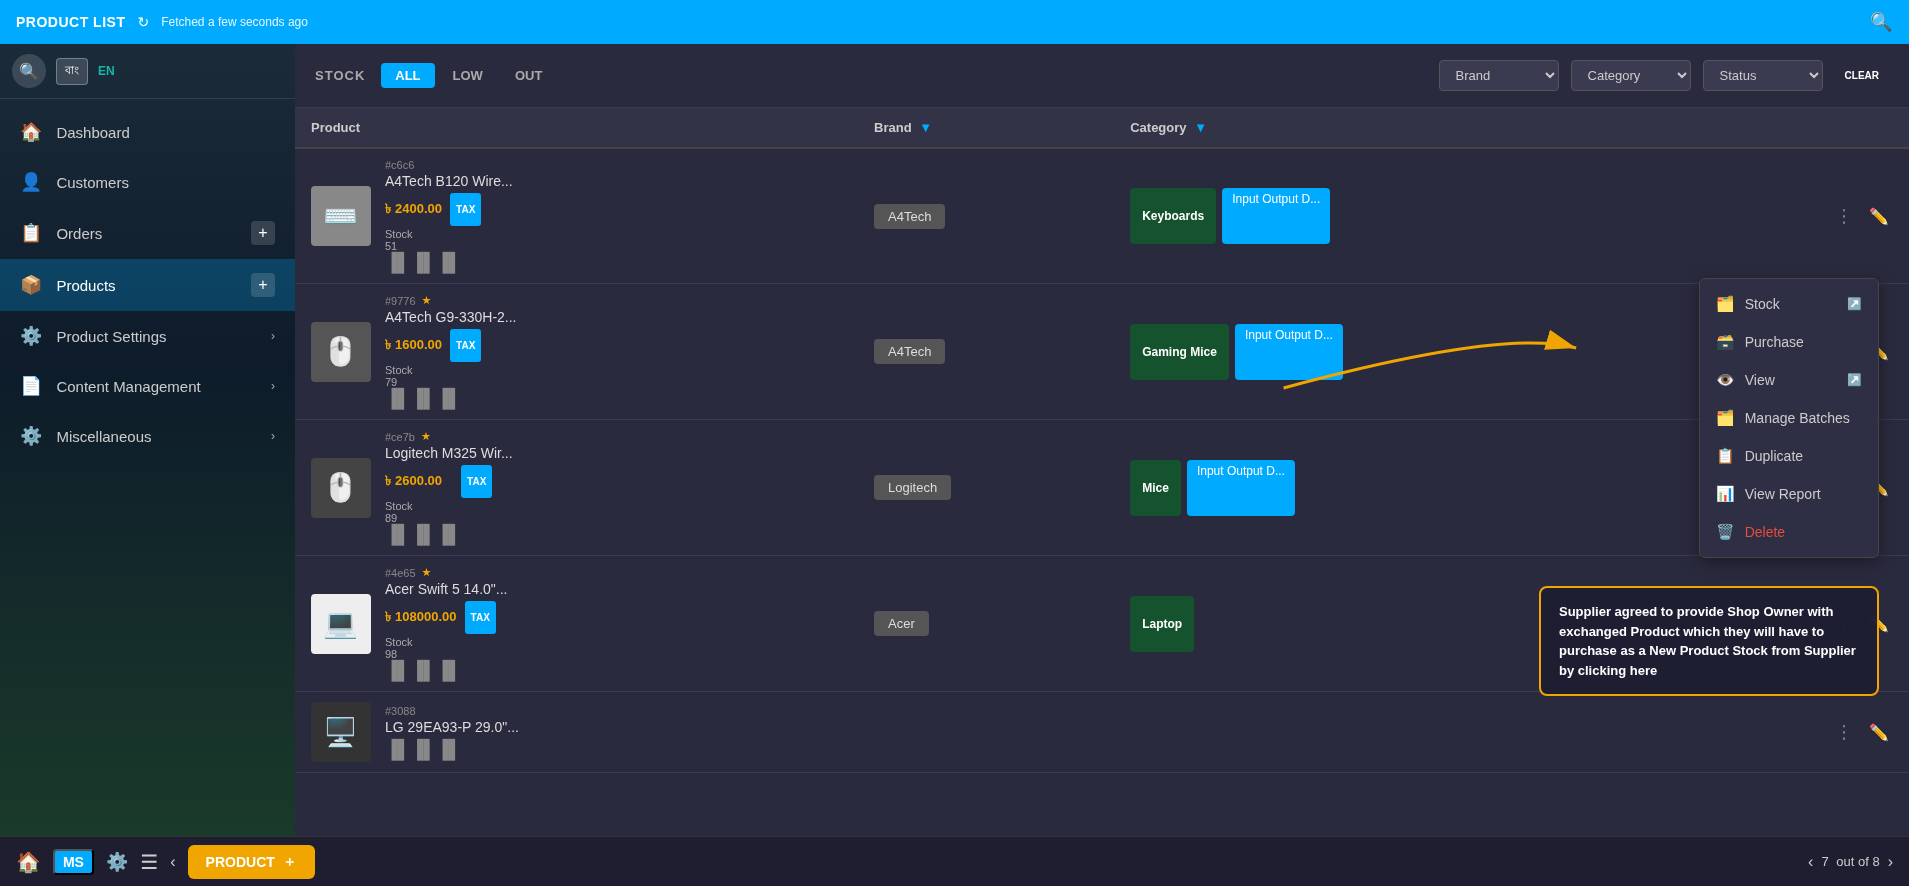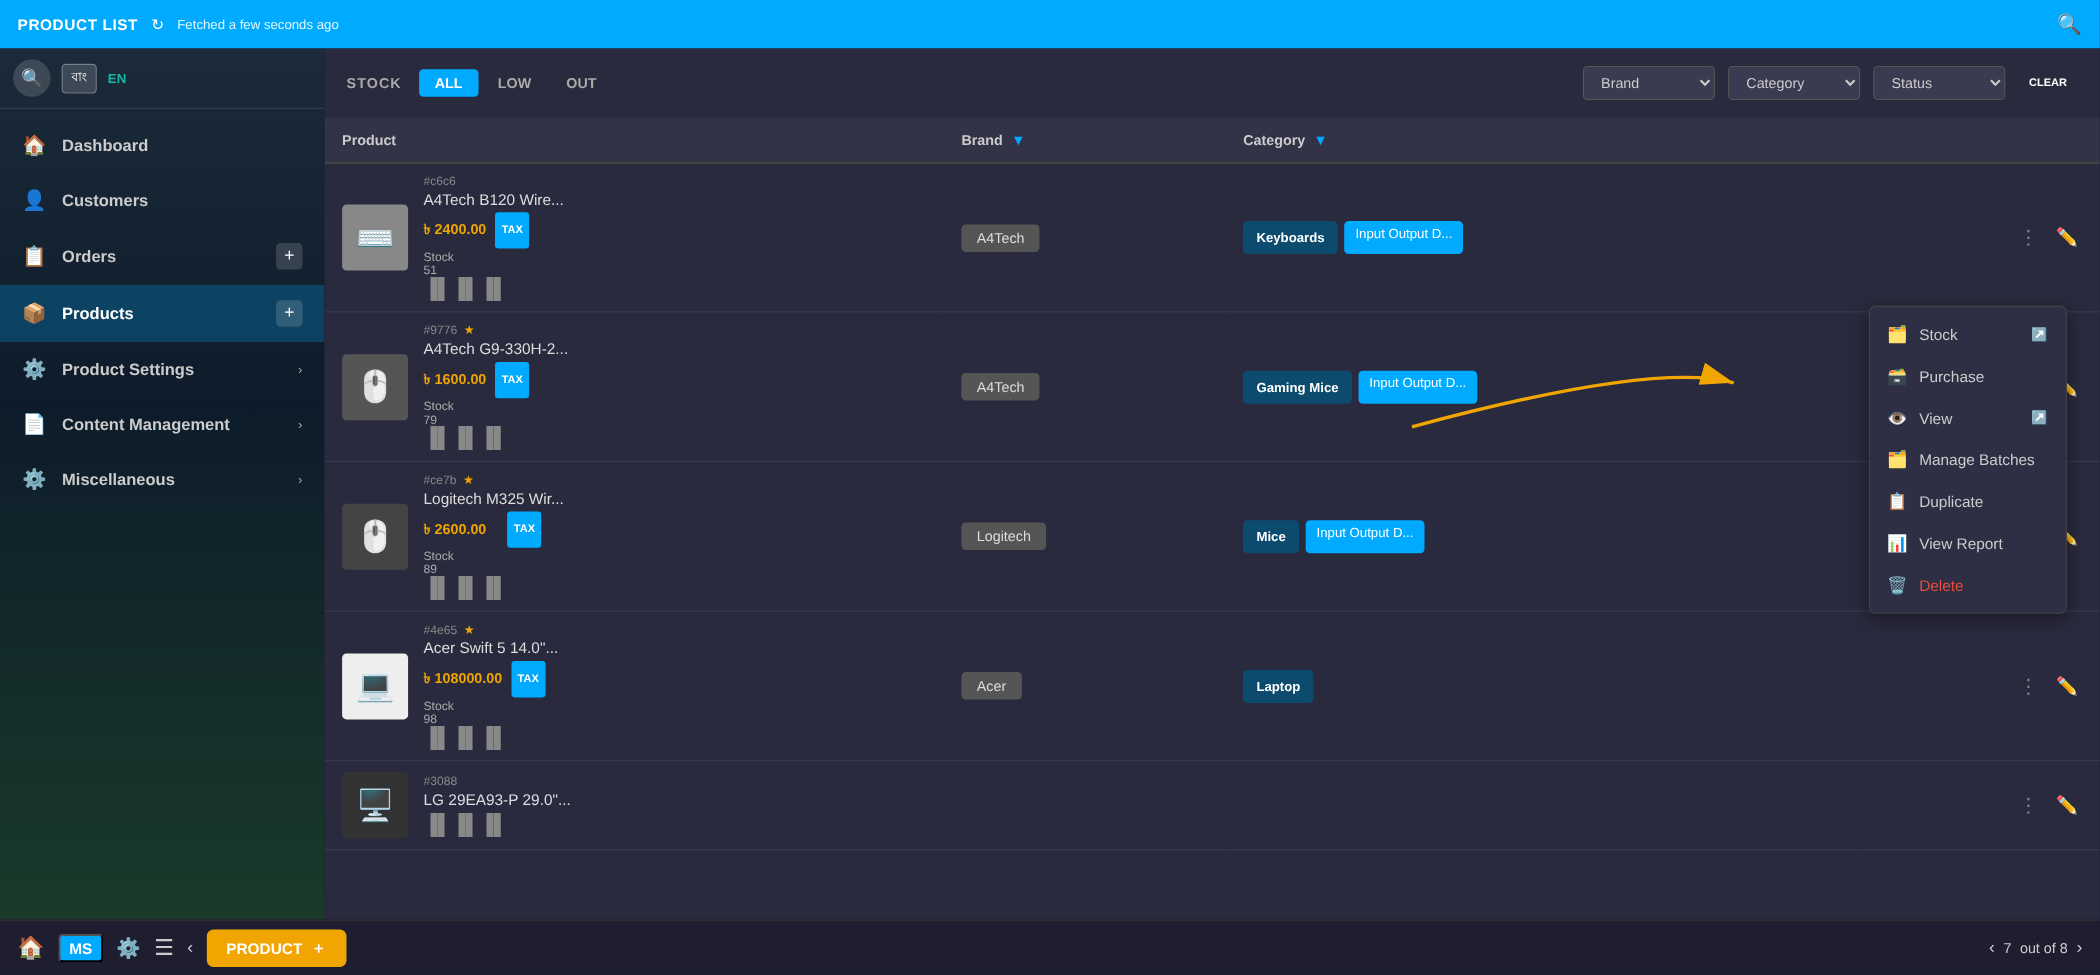--- a/index.html
+++ b/index.html
@@ -108,21 +108,21 @@
       align-items: center;
       padding: 14px 20px;
       cursor: pointer;
       color: #ccc;
       font-size: 15px;
       gap: 14px;
       position: relative;
     }
     .nav-item.active { background: rgba(0,170,255,0.25); color: #fff; }
     .nav-item-icon { font-size: 18px; min-width: 22px; text-align: center; }
-    .nav-item-label { flex: 1; font-weight: bold; }
+    .nav-item-label { flex: 1; }
     .nav-item-chevron { font-size: 12px; color: #aaa; }
     .nav-item-add { 
       background: rgba(255,255,255,0.15);
       border-radius: 4px;
       width: 24px; height: 24px;
       display: flex; align-items: center; justify-content: center;
       font-size: 16px;
       color: #fff;
     }
 
@@ -292,23 +292,23 @@
       font-weight: 500;
       display: inline-block;
     }
 
     .category-badges {
       display: flex;
       gap: 6px;
       flex-wrap: wrap;
     }
     .cat-badge-yellow {
-      background: #0c4a6e;
-      color: #fff;
-      padding: 8px 12px;
+      background: #14532d;
+      color: #fff;
+      padding: 21px 12px;
       border-radius: 4px;
       font-size: 12px;
       font-weight: 600;
       display: inline-block;
     }
     .cat-badge-blue {
       background: #00aaff;
       color: #fff;
       padding: 4px 10px;
       border-radius: 4px;
@@ -815,20 +815,23 @@
 
       <svg class="arrow-overlay" viewBox="0 0 1600 400" preserveAspectRatio="none">
         <defs>
           <marker id="arrowhead" markerWidth="10" markerHeight="7" refX="10" refY="3.5" orient="auto">
             <polygon points="0 0, 10 3.5, 0 7" fill="#f0a500"></polygon>
           </marker>
         </defs>
         <path d="M 980 120 Q 1200 60 1270 80" stroke="#f0a500" stroke-width="3" fill="none" marker-end="url(#arrowhead)"></path>
       </svg>
 
+      <div class="callout-box">
+        <span>Supplier agreed to provide Shop Owner with exchanged Product which they will have to purchase as a New Product Stock from Supplier by clicking here</span>
+      </div>
     </div>
   </div>
 </div>
 
 <div class="bottom-bar">
   <button class="bottom-home-btn">🏠</button>
   <button class="bottom-logo">MS</button>
   <button class="bottom-settings-btn">⚙️</button>
   <button class="bottom-menu-btn">☰</button>
   <button class="bottom-nav-btn">‹</button>

